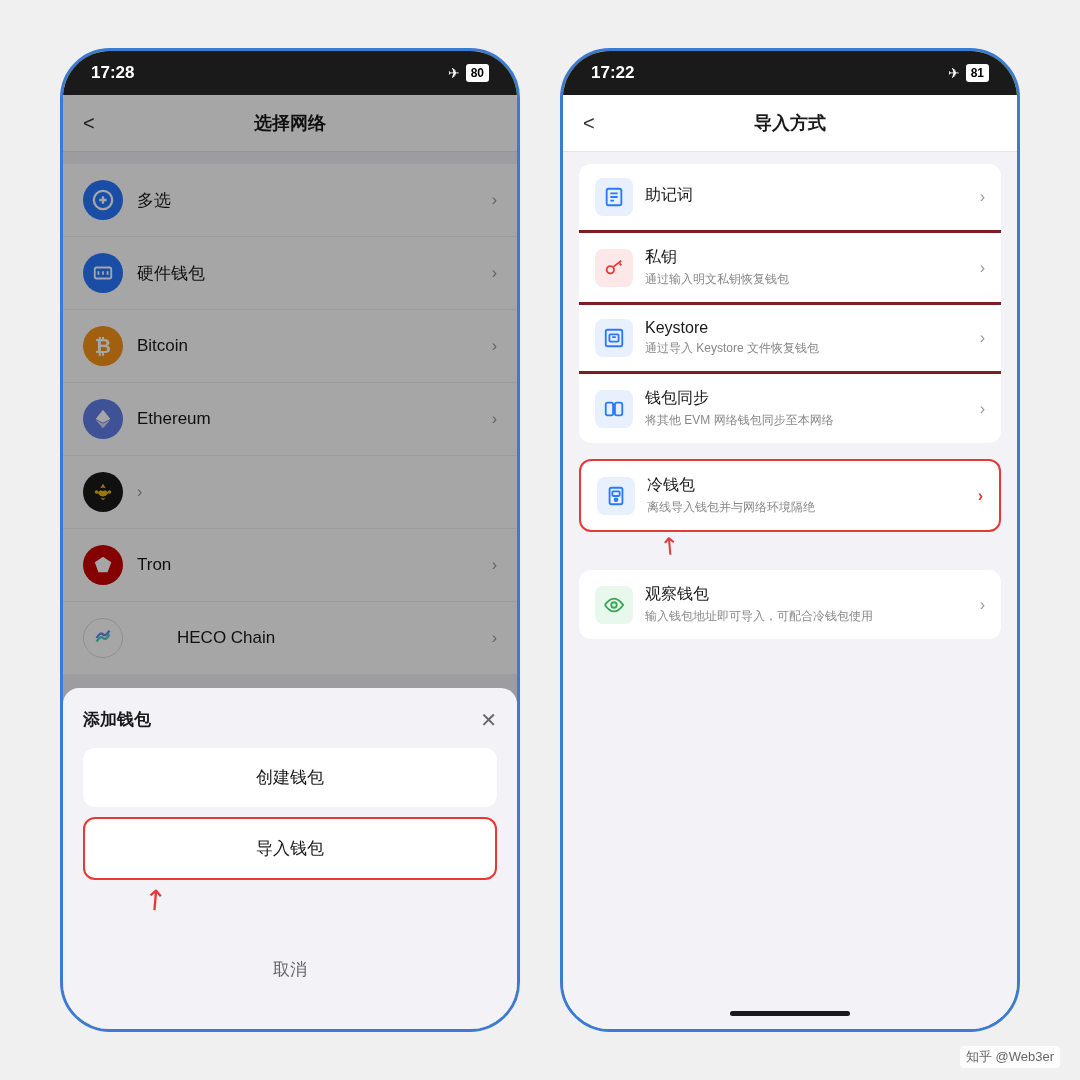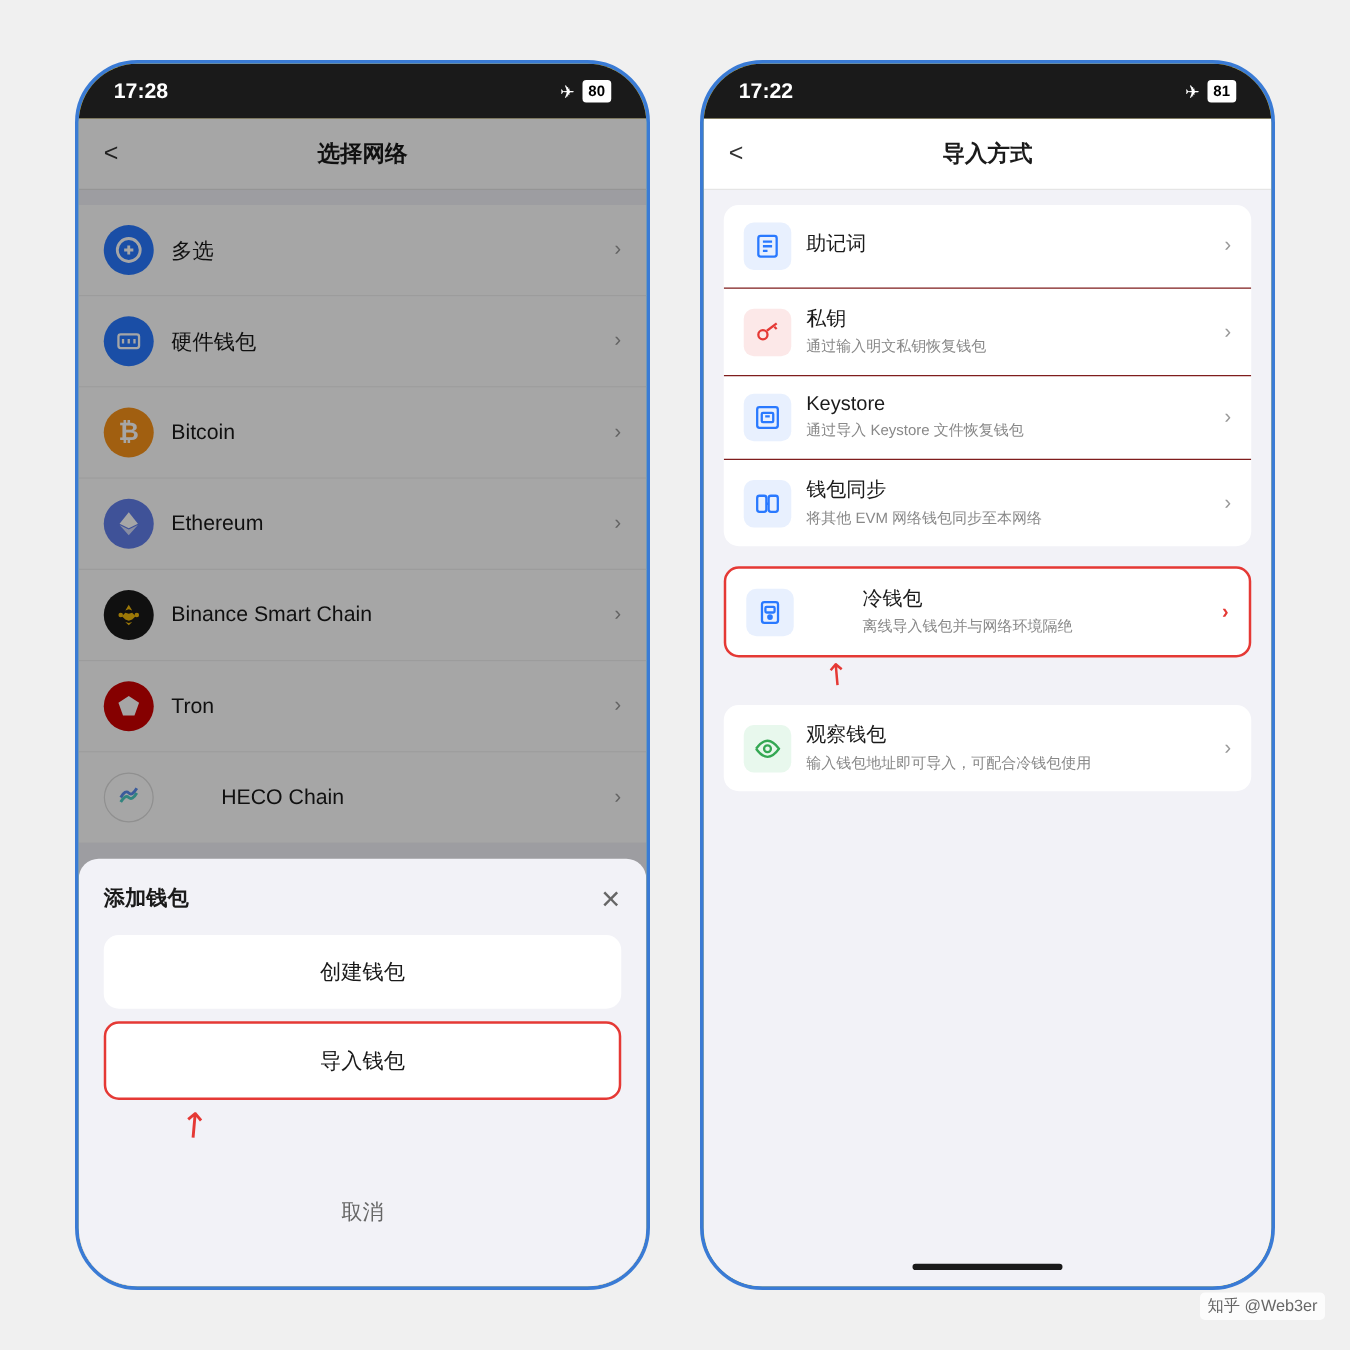--- a/index.html
+++ b/index.html
@@ -210,21 +210,21 @@
       background: #fff;
       border-radius: 12px;
       margin: 0 16px 16px;
       overflow: hidden;
     }
 
     .import-item {
       display: flex;
       align-items: center;
       padding: 14px 16px;
-      border-bottom: 1px solid #7f1d1d;
+      border-bottom: 3px solid #7f1d1d;
       cursor: pointer;
     }
     .import-item:last-child {
       border-bottom: none;
     }
 
     .import-icon {
       width: 38px;
       height: 38px;
       border-radius: 8px;
@@ -266,21 +266,21 @@
     }
     .home-bar {
       width: 120px;
       height: 5px;
       background: #1a1a1a;
       border-radius: 3px;
     }
 
     .watermark {
       position: absolute;
-      bottom: 24px;
+      bottom: 12px;
       right: 20px;
       font-size: 13px;
       color: #666;
       background: rgba(255,255,255,0.8);
       padding: 2px 6px;
       border-radius: 4px;
     }
 
     
     .svg-icon {
@@ -353,21 +353,20 @@
       <div class="network-item">
         <div class="network-icon icon-bnb">
           <svg class="svg-icon" viewBox="0 0 24 24" fill="#f0b90b">
             <polygon points="12,3 15,8 12,7 9,8"></polygon>
             <polygon points="12,17 15,16 18,13 15,10 12,11 9,10 6,13 9,16"></polygon>
             <polygon points="12,21 15,18 12,19 9,18"></polygon>
             <circle cx="5" cy="12" r="2"></circle>
             <circle cx="19" cy="12" r="2"></circle>
           </svg>
         </div>
-        <span class="network-name">Binance Smart Chain</span>
         <span class="chevron">›</span>
       </div>
 
       <div class="network-item">
         <div class="network-icon icon-tron">
           <svg class="svg-icon" viewBox="0 0 24 24" fill="white">
             <polygon points="12,3 21,9 17,20 7,20 3,9"></polygon>
           </svg>
         </div>
         <span class="network-name">Tron</span>
@@ -488,21 +487,21 @@
           <div class="import-text">
             <div class="import-name">钱包同步</div>
             <div class="import-desc">将其他 EVM 网络钱包同步至本网络</div>
           </div>
           <span class="chevron">›</span>
         </div>
 
       </div>
 
       <div style="position:relative; margin: 0 16px 10px;">
-        <div class="import-item" style="border: 2px solid #e53935; border-radius: 12px; background:#fff;gap:43px;">
+        <div class="import-item" style="border: 2px solid #e53935; border-radius: 12px; background:#fff;">
           <div class="import-icon icon-coldwallet">
             <svg class="svg-icon" viewBox="0 0 24 24" fill="none" stroke="#2979ff" stroke-width="2">
               <rect x="5" y="3" width="14" height="18" rx="2"></rect>
               <rect x="8" y="7" width="8" height="5" rx="1"></rect>
               <circle cx="12" cy="16" r="1.5" fill="#2979ff"></circle>
             </svg>
           </div>
           <div class="import-text">
             <div class="import-name">冷钱包</div>
             <div class="import-desc">离线导入钱包并与网络环境隔绝</div>

